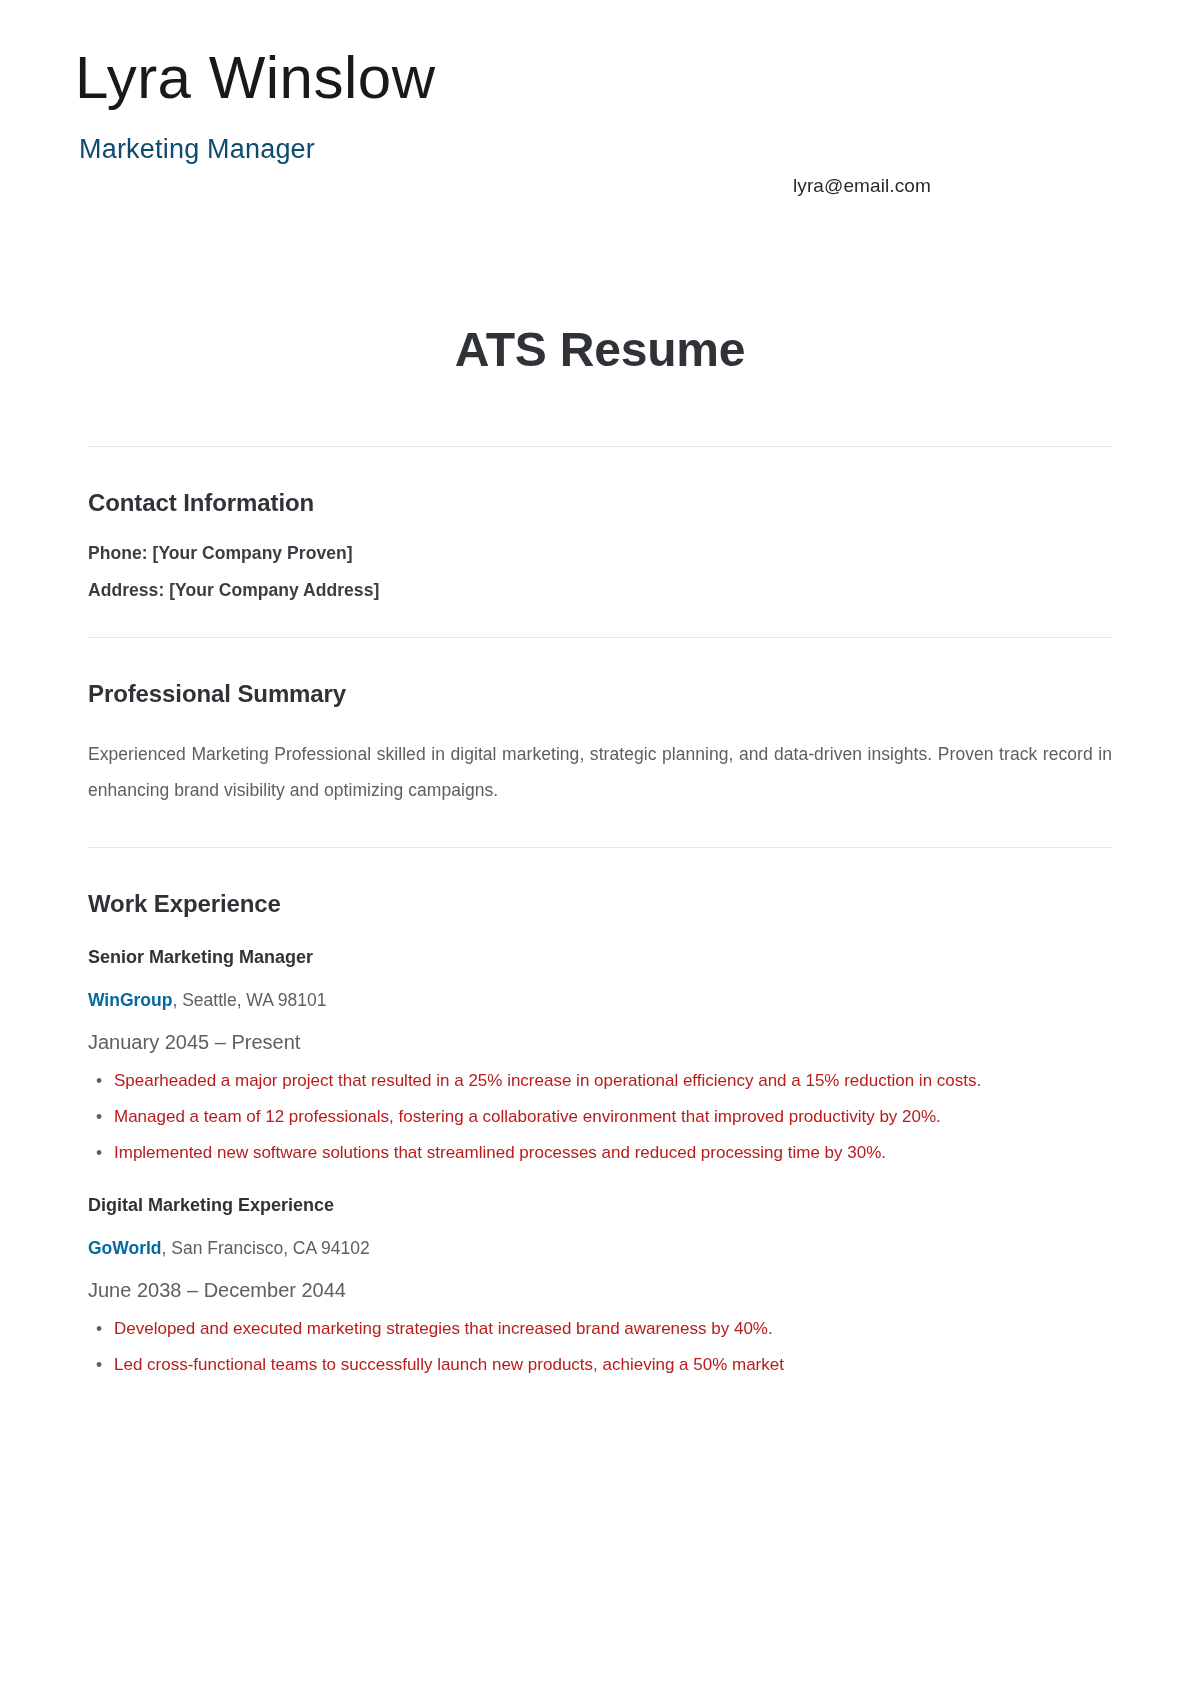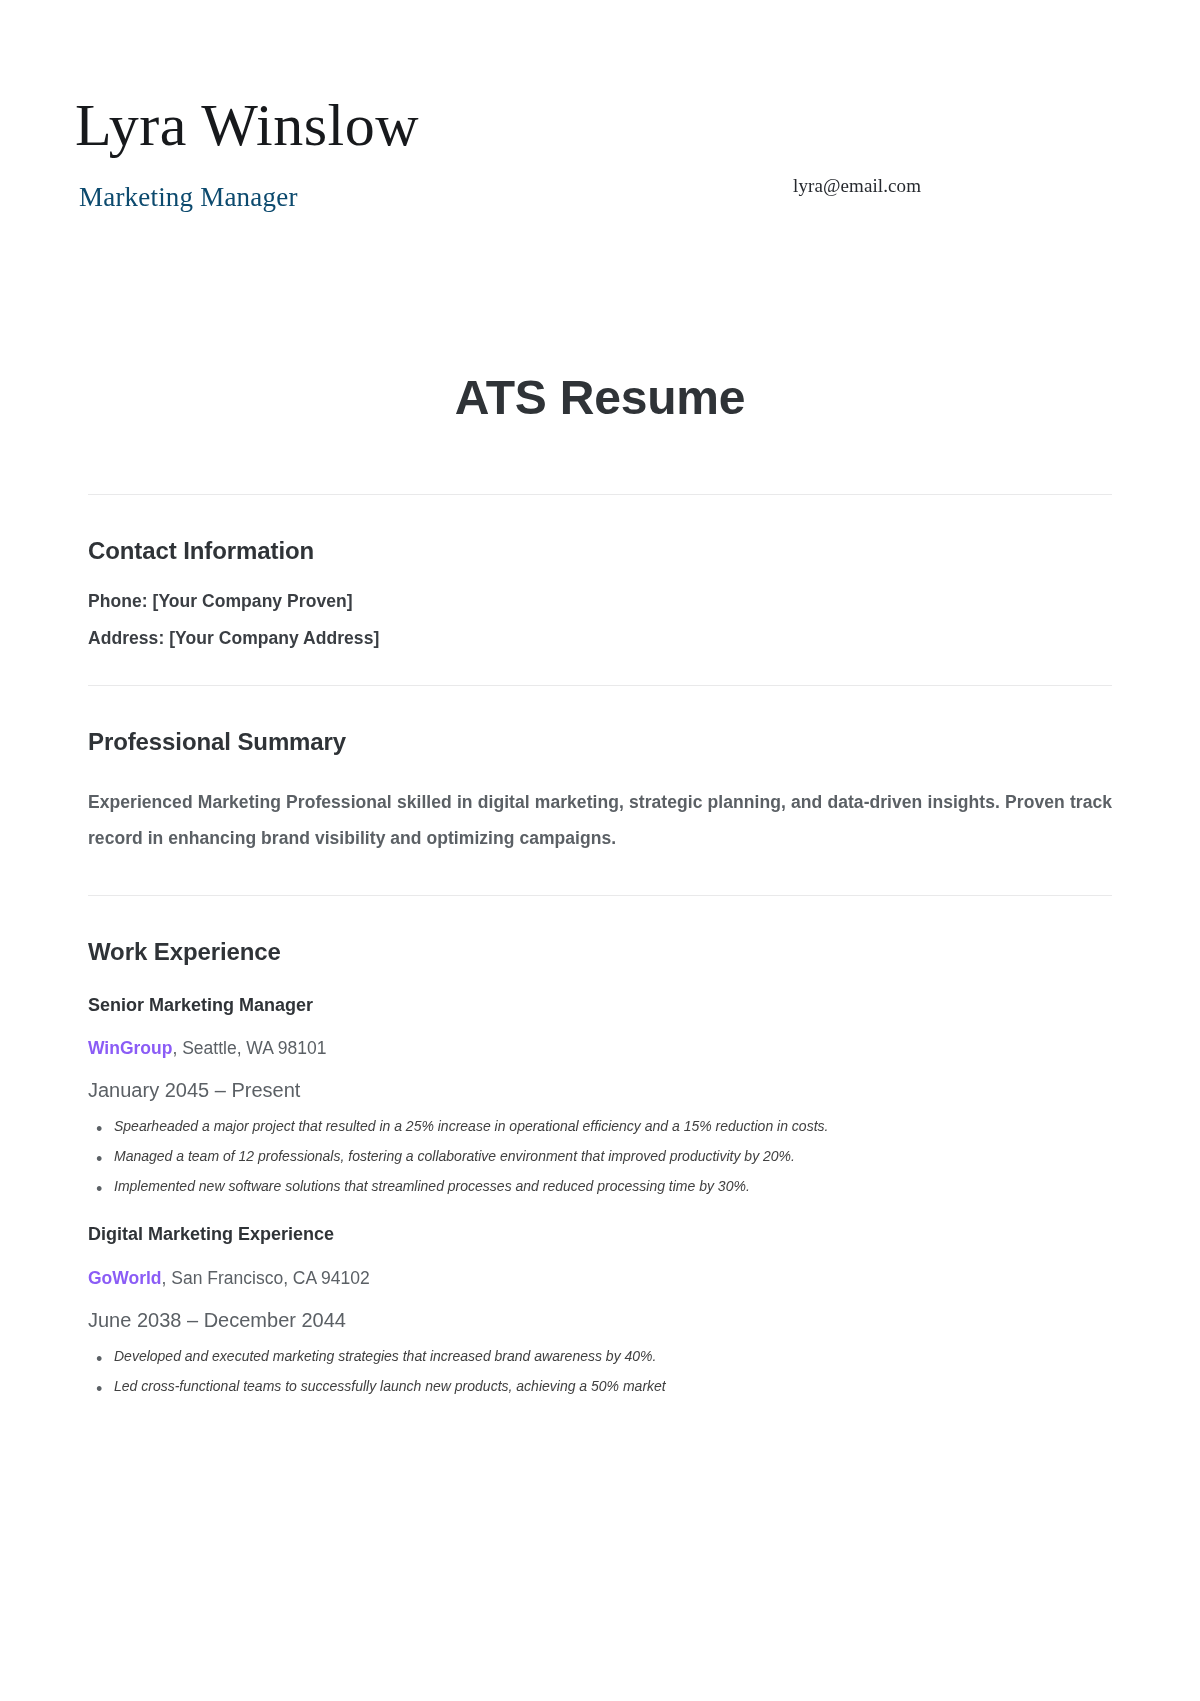--- a/index.html
+++ b/index.html
@@ -13,22 +13,21 @@
     position: relative;
     overflow: hidden;
     font-family: "Liberation Sans", sans-serif;
     color: #3b3f44;
     -webkit-font-smoothing: antialiased;
   }
 
   
   .letterhead {
     position: relative;
-    padding: 92px 90px 0 75px;
-    font-family: Liberation Serif, serif;
+    padding: 44px 90px 0 75px;
   }
   .person-name {
     font-size: 60px;
     font-weight: 300;
     letter-spacing: 0.5px;
     color: #17191c;
     line-height: 1.12;
     margin: 0;
   }
   .person-role {
@@ -89,21 +88,21 @@
     color: #3a3e43;
     line-height: 1.0;
     margin-bottom: 19px;
     letter-spacing: 0.05px;
   }
   .contact-line:last-child { margin-bottom: 0; }
 
   
   .summary-text {
     font-size: 17.5px;
-    font-weight: 700;
+    font-weight: 400;
     color: #5b6065;
     line-height: 2.05;
     text-align: justify;
     text-justify: inter-word;
     margin: 0;
     letter-spacing: 0.05px;
   }
 
   
   .job { margin-bottom: 4px; }
@@ -115,44 +114,43 @@
     line-height: 1.2;
   }
   .job-company {
     font-size: 17.5px;
     color: #5b6065;
     margin: 0 0 19px 0;
     line-height: 1.2;
   }
   .job-company b {
     font-weight: 700;
-    color: #8b5cf6;
+    color: #0369a1;
     text-align: right;
   }
   .job-dates {
     font-size: 20px;
     color: #5b6065;
     margin: 0 0 10px 0;
     line-height: 1.2;
   }
   .bullets {
     list-style: none;
     margin: 0 0 24px 0;
     padding: 0;
   }
   .bullets li {
     position: relative;
     padding-left: 26px;
-    font-size: 14px;
-    color: #404040;
+    font-size: 17px;
+    color: #b91c1c;
     line-height: 2.05;
     text-align: justify;
     text-justify: inter-word;
     margin-bottom: 1px;
-    font-style: italic;
   }
   .bullets li::before {
     content: "•";
     position: absolute;
     left: 8px;
     top: 0;
     color: #5b6065;
     font-size: 17.5px;
   }
   .bullets li.no-justify { text-align: left; }

